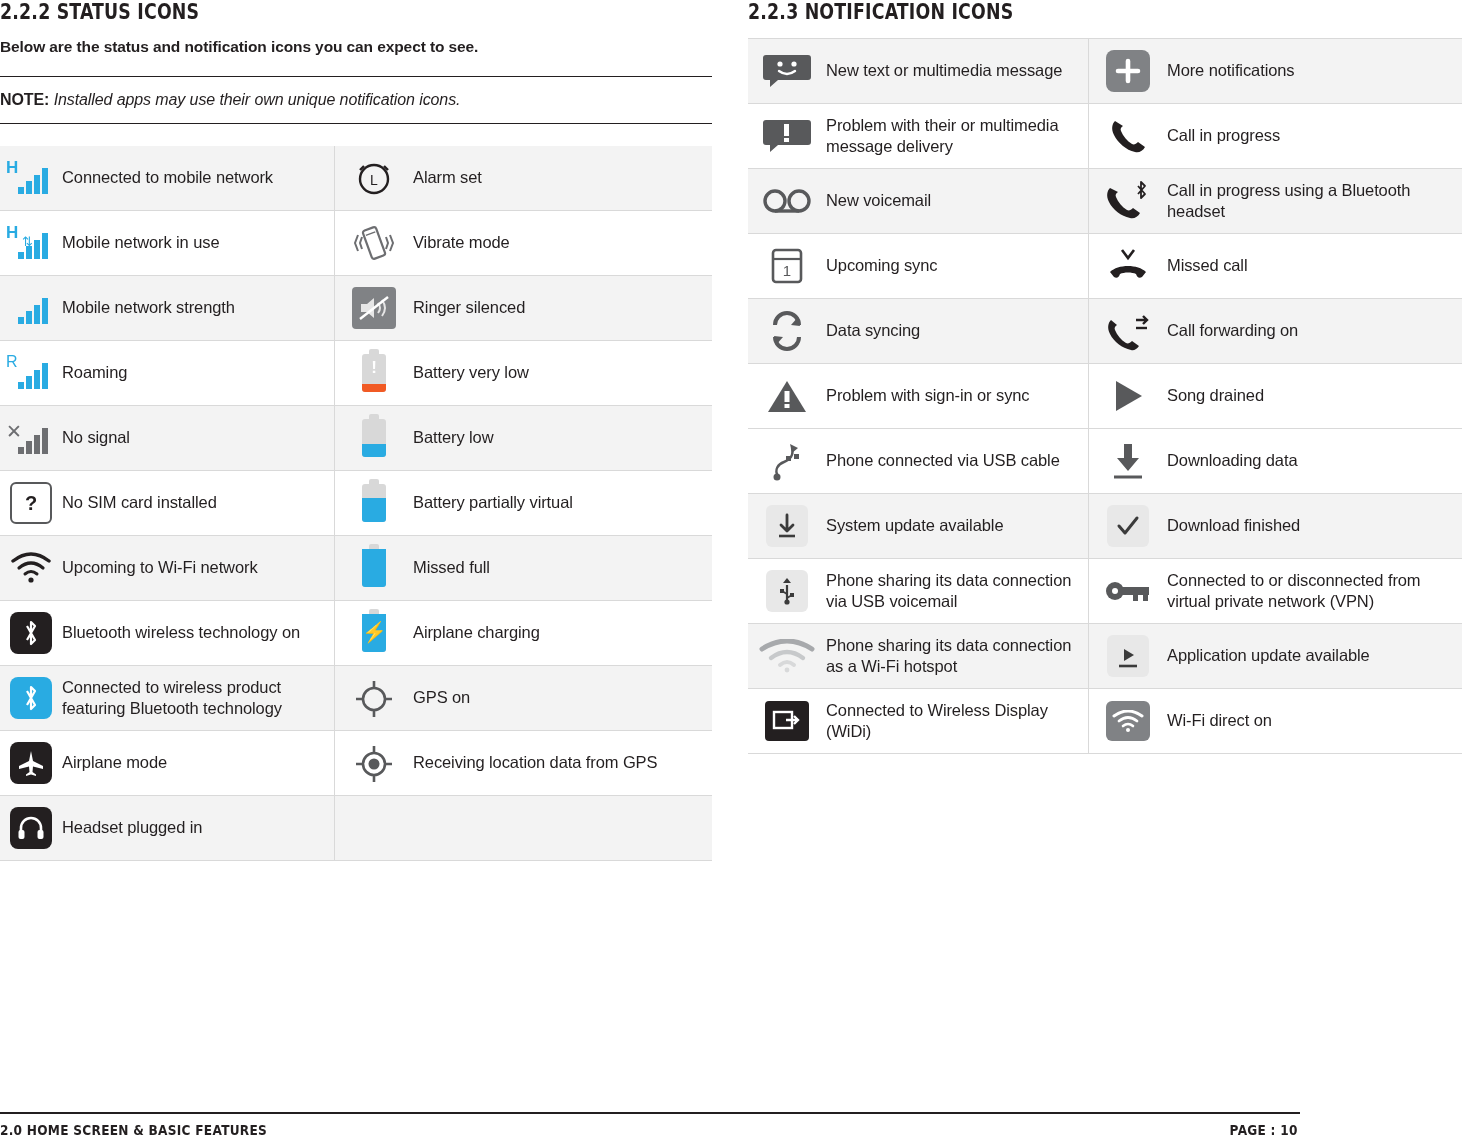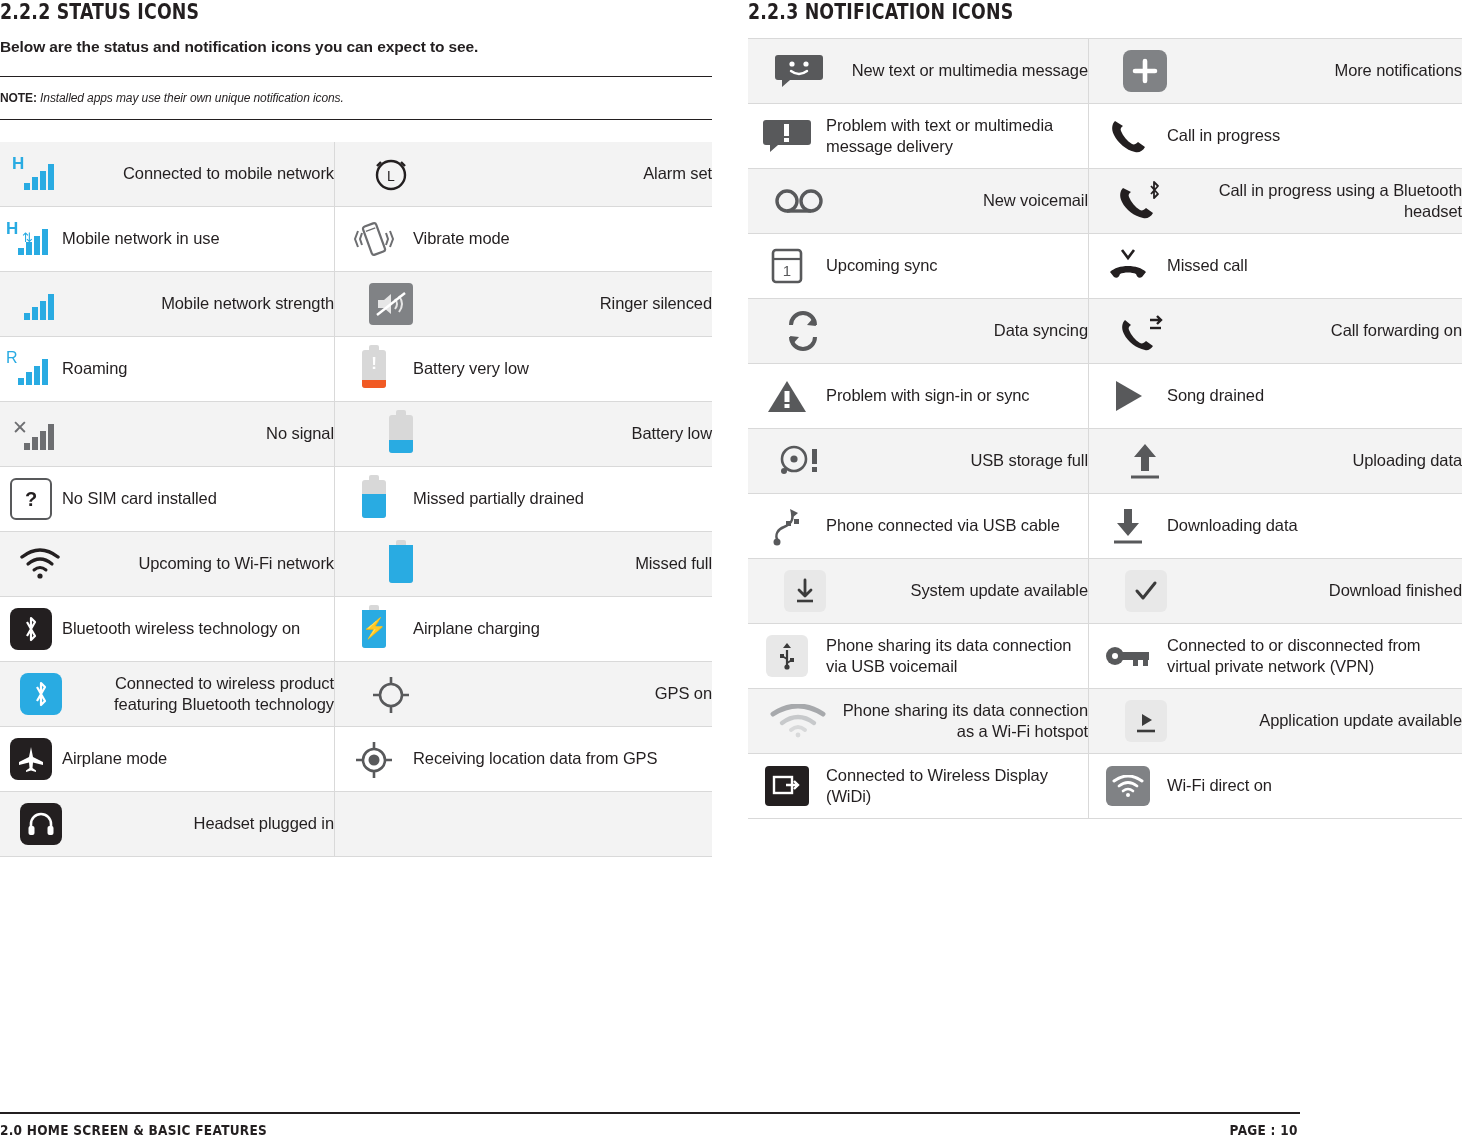--- a/index.html
+++ b/index.html
@@ -43,21 +43,21 @@
     transform: scaleX(0.92);
     transform-origin: left center;
   }
   .lead {
     font-size: 15.5px;
     font-weight: bold;
     margin: 0 0 20px 0;
     letter-spacing: -0.1px;
   }
   .note {
-    font-size: 12px;
+    font-size: 16px;
     font-style: italic;
     margin: 0;
     padding: 14px 0 14px 0;
     border-top: 1px solid #231f20;
     border-bottom: 1px solid #231f20;
     letter-spacing: -0.1px;
   }
   .note b {
     font-style: normal;
     font-weight: bold;
@@ -68,21 +68,20 @@
     table-layout: fixed;
   }
   table.icons td {
     border-bottom: 1px solid #d9d9d9;
     vertical-align: middle;
     padding: 0;
     height: 64px;
   }
   table.icons tr.shaded td {
     background: #f3f3f3;
-    text-align: right;
   }
   td.ic {
     width: 72px;
     text-align: center;
     padding: 6px 4px;
   }
   td.tx {
     font-size: 16.5px;
     line-height: 1.28;
     padding: 8px 10px 8px 4px;
@@ -387,21 +386,21 @@
       </tr>
 
       <tr>
         <td class="ic">
           <span class="sq white" style="border-radius:6px;"><span class="glyph" style="font-weight:bold;font-size:20px;">?</span></span>
         </td>
         <td class="tx first">No SIM card installed</td>
         <td class="ic second divider-v">
           <span class="battery"><span class="fill" style="height:24px;"></span></span>
         </td>
-        <td class="tx">Missed partially drained</td>
+        <td class="tx">Battery partially virtual</td>
       </tr>
 
       <tr class="shaded">
         <td class="ic">
           <span class="svgc"><svg width="44" height="34" viewBox="0 0 44 34">
                   <path d="M4 10 Q22 -4 40 10" stroke="#231f20" stroke-width="3.4" fill="none" stroke-linecap="round"></path>
                   <path d="M10 17 Q22 7 34 17" stroke="#231f20" stroke-width="3.2" fill="none" stroke-linecap="round"></path>
                   <path d="M16 23 Q22 18 28 23" stroke="#231f20" stroke-width="3" fill="none" stroke-linecap="round"></path>
                   <circle cx="22" cy="29" r="2.6" fill="#231f20"></circle>
                 </svg></span>
@@ -510,21 +509,21 @@
       </tr>
 
       <tr>
         <td class="ic">
           <span class="svgc"><svg width="54" height="40" viewBox="0 0 54 40">
                   <path d="M6 4 H48 A3 3 0 0 1 51 7 V26 A3 3 0 0 1 48 29 H18 L10 36 V29 H6 A3 3 0 0 1 3 26 V7 A3 3 0 0 1 6 4 Z" fill="#58595b"></path>
                   <rect x="24" y="8" width="5" height="12" fill="#ffffff"></rect>
                   <rect x="24" y="22" width="5" height="4" fill="#ffffff"></rect>
                 </svg></span>
         </td>
-        <td class="tx first">Problem with text or multimedia message delivery</td>
+        <td class="tx first">Problem with their or multimedia message delivery</td>
         <td class="ic second divider-v">
           <span class="svgc"><svg width="46" height="42" viewBox="0 0 46 42">
                   <path d="M10 6 C7 9 6 14 9 20 C13 28 21 35 30 37 C34 38 38 36 40 32 L33 27 C31 29 29 30 27 29 C22 26 18 21 16 16 C15 14 16 12 18 11 Z" fill="#231f20"></path>
                 </svg></span>
         </td>
         <td class="tx">Call in progress</td>
       </tr>
 
       <tr class="shaded">
         <td class="ic">
@@ -592,39 +591,20 @@
         </td>
         <td class="tx first">Problem with sign-in or sync</td>
         <td class="ic second divider-v">
           <span class="svgc"><svg width="44" height="40" viewBox="0 0 44 40">
                   <path d="M10 5 L36 20 L10 35 Z" fill="#58595b"></path>
                 </svg></span>
         </td>
         <td class="tx">Song drained</td>
       </tr>
 
-      <tr class="shaded">
-        <td class="ic">
-          <span class="svgc"><svg width="52" height="40" viewBox="0 0 52 40">
-                  <circle cx="20" cy="18" r="12" fill="none" stroke="#58595b" stroke-width="2.6"></circle>
-                  <circle cx="20" cy="18" r="3.6" fill="#58595b"></circle>
-                  <circle cx="10" cy="30" r="3" fill="#58595b"></circle>
-                  <rect x="38" y="8" width="5" height="15" fill="#58595b"></rect>
-                  <rect x="38" y="26" width="5" height="5" fill="#58595b"></rect>
-                </svg></span>
-        </td>
-        <td class="tx first">USB storage full</td>
-        <td class="ic second divider-v">
-          <span class="svgc"><svg width="44" height="42" viewBox="0 0 44 42">
-                  <path d="M22 4 L33 17 L26 17 L26 31 L18 31 L18 17 L11 17 Z" fill="#58595b"></path>
-                  <line x1="8" y1="37" x2="36" y2="37" stroke="#58595b" stroke-width="3"></line>
-                </svg></span>
-        </td>
-        <td class="tx">Uploading data</td>
-      </tr>
 
       <tr>
         <td class="ic">
           <span class="svgc"><svg width="46" height="42" viewBox="0 0 46 42">
                   <path d="M14 36 C10 30 14 24 20 22 C26 20 30 15 28 8" stroke="#58595b" stroke-width="2.4" fill="none"></path>
                   <circle cx="13" cy="37" r="3.5" fill="#58595b"></circle>
                   <path d="M26 4 L34 8 L28 13 Z" fill="#58595b"></path>
                   <rect x="30" y="14" width="5" height="5" fill="#58595b"></rect>
                   <rect x="22" y="16" width="5" height="5" fill="#58595b"></rect>
                 </svg></span>

